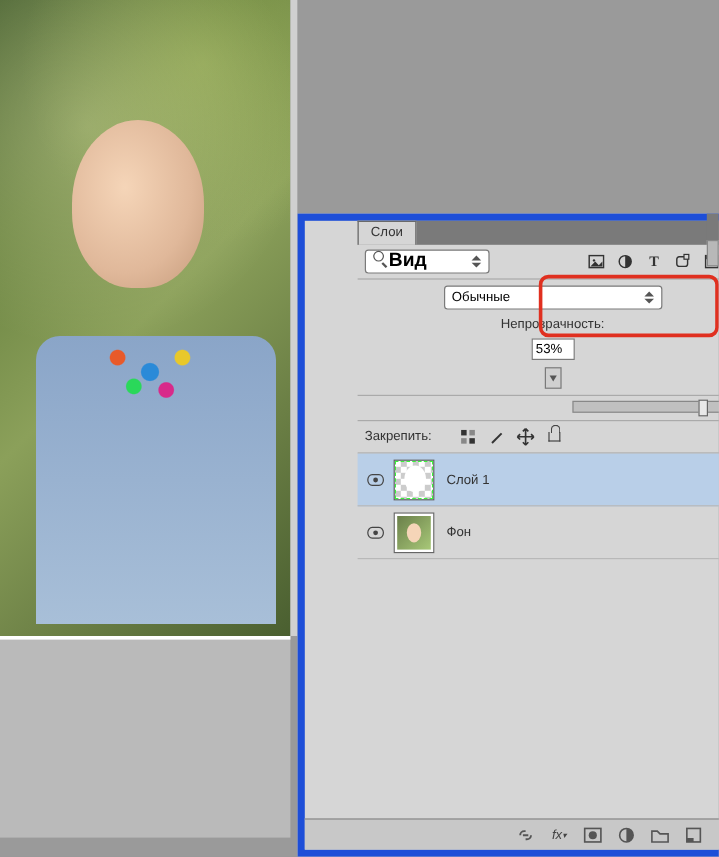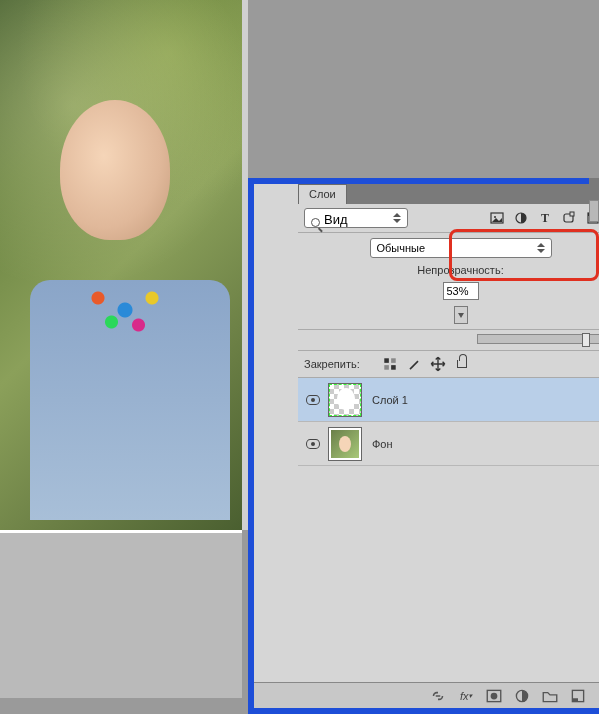--- a/index.html
+++ b/index.html
@@ -20,21 +20,21 @@
 .panels { position: absolute; left: 248px; top: 0; width: 351px; height: 714px; background: #9a9a9a; }
 
 .layers-panel { position: absolute; left: 0; top: 178px; width: 381px; height: 536px; background: #d6d6d6; border: 6px solid #1d4ed8; padding-left: 44px; }
 
 .panel-tabs { height: 20px; background: #7a7a7a; display: flex; align-items: flex-end; }
 .tab { height: 20px; padding: 3px 10px; font-size: 11px; background: #d6d6d6; border: 1px solid #6a6a6a; border-bottom: none; color: #333; }
 .panel-menu { position: absolute; right: 4px; top: 3px; width: 14px; height: 14px; display: flex; flex-direction: column; justify-content: center; gap: 2px; }
 .panel-menu span { height: 1px; background: #333; }
 
 .filter-row { display: flex; align-items: center; padding: 4px 6px; gap: 4px; border-bottom: 1px solid #aaa; }
-.filter-select { flex: 0 0 104px; height: 20px; background: #fff; border: 1px solid #7a7a7a; border-radius: 3px; display: flex; align-items: flex-end; padding: 0 6px; font-size: 13px; gap: 4px; position: relative; }
+.filter-select { flex: 0 0 104px; height: 20px; background: #fff; border: 1px solid #7a7a7a; border-radius: 3px; display: flex; align-items: flex-start; padding: 0 6px; font-size: 16px; gap: 4px; position: relative; font-weight: bold; }
 .filter-select::after { content: ""; position: absolute; right: 6px; top: 4px; width: 0; height: 0; border-left: 4px solid transparent; border-right: 4px solid transparent; border-bottom: 4px solid #555; }
 .filter-select::before { content: ""; position: absolute; right: 6px; bottom: 4px; width: 0; height: 0; border-left: 4px solid transparent; border-right: 4px solid transparent; border-top: 4px solid #555; }
 .search-glyph { width: 9px; height: 9px; border: 1.5px solid #555; border-radius: 50%; position: relative; }
 .search-glyph::after { content: ""; position: absolute; right: -4px; bottom: -4px; width: 5px; height: 1.5px; background: #555; transform: rotate(45deg); }
 .filter-icons { margin-left: auto; display: flex; gap: 8px; align-items: center; }
 .f-icon { width: 16px; height: 14px; display: flex; align-items: center; justify-content: center; color: #333; font-size: 12px; }
 .f-icon svg { width: 14px; height: 14px; }
 
 .highlight-box { position: absolute; left: 195px; top: 45px; width: 150px; height: 52px; border: 3px solid #e03020; border-radius: 8px; z-index: 10; pointer-events: none; }
 

